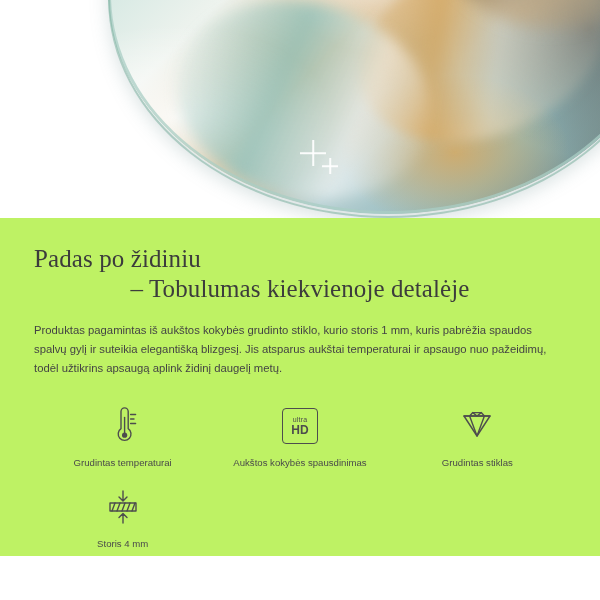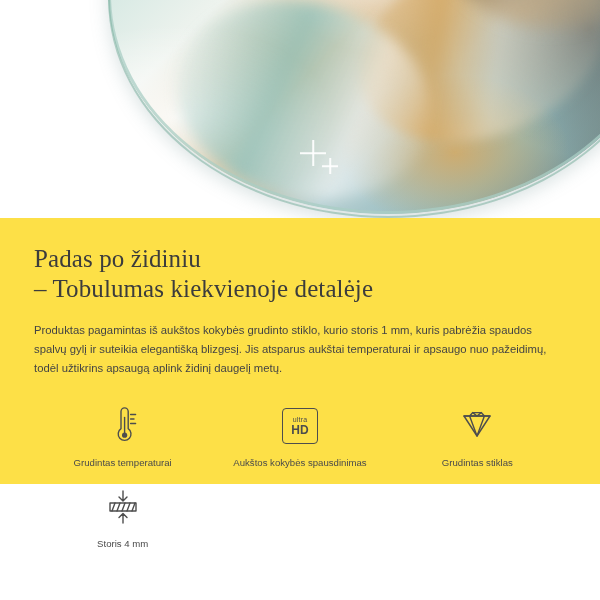--- a/index.html
+++ b/index.html
@@ -10,22 +10,22 @@
     width: 600px;
     height: 600px;
     overflow: hidden;
     background: #ffffff;
     font-family: "Liberation Sans", sans-serif;
     color: #3b3b3b;
   }
   .page {
     position: relative;
     width: 600px;
-    height: 484px;
-    background: #fde047;
+    height: 556px;
+    background: #bef264;
   }
 
   
   .hero {
     position: relative;
     width: 600px;
     height: 218px;
     overflow: hidden;
     background: #ffffff;
   }
@@ -122,21 +122,21 @@
   }
   .headline {
     font-family: "Liberation Serif", serif;
     font-size: 25px;
     line-height: 30px;
     color: #3c3c3c;
     font-weight: 400;
     margin: 26px 0 0 0;
     letter-spacing: 0.1px;
   }
-  .headline .line2 { display: block; }
+  .headline .line2 { display: block; text-align: center; }
   .body-copy {
     margin: 17px 0 0 0;
     font-size: 11.3px;
     line-height: 19px;
     color: #444444;
     max-width: 536px;
     text-align: left;
   }
 
   

